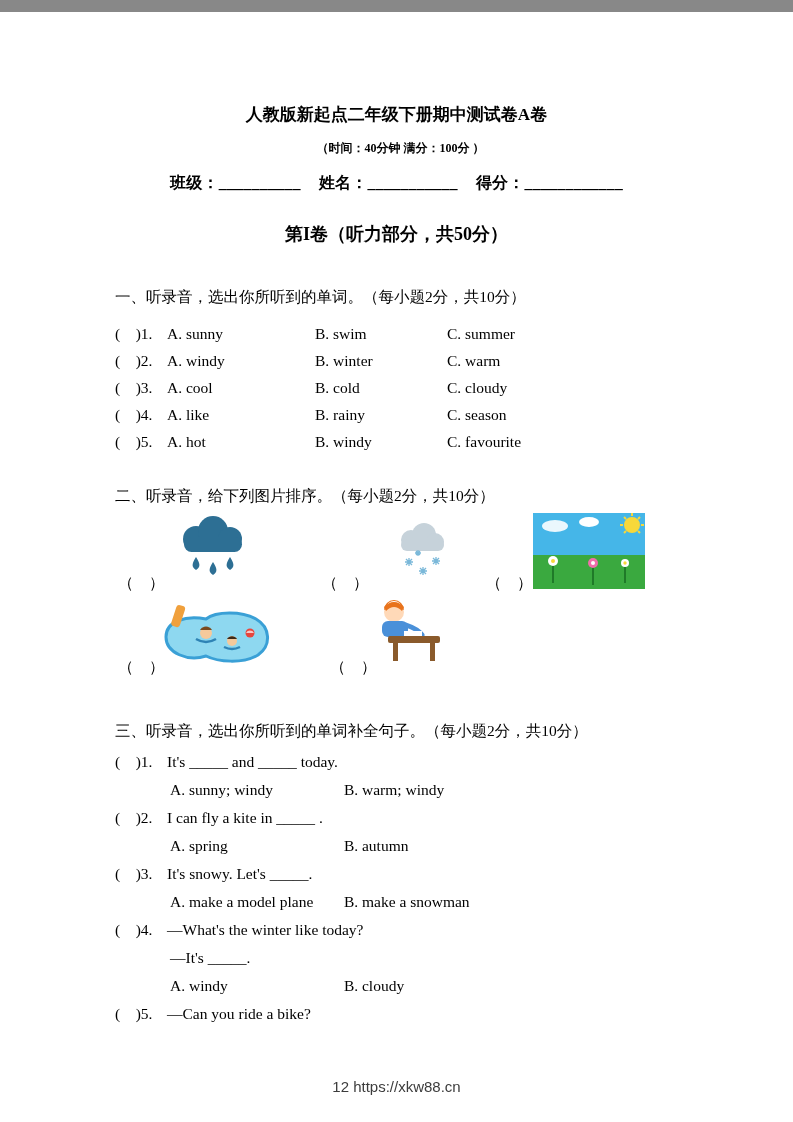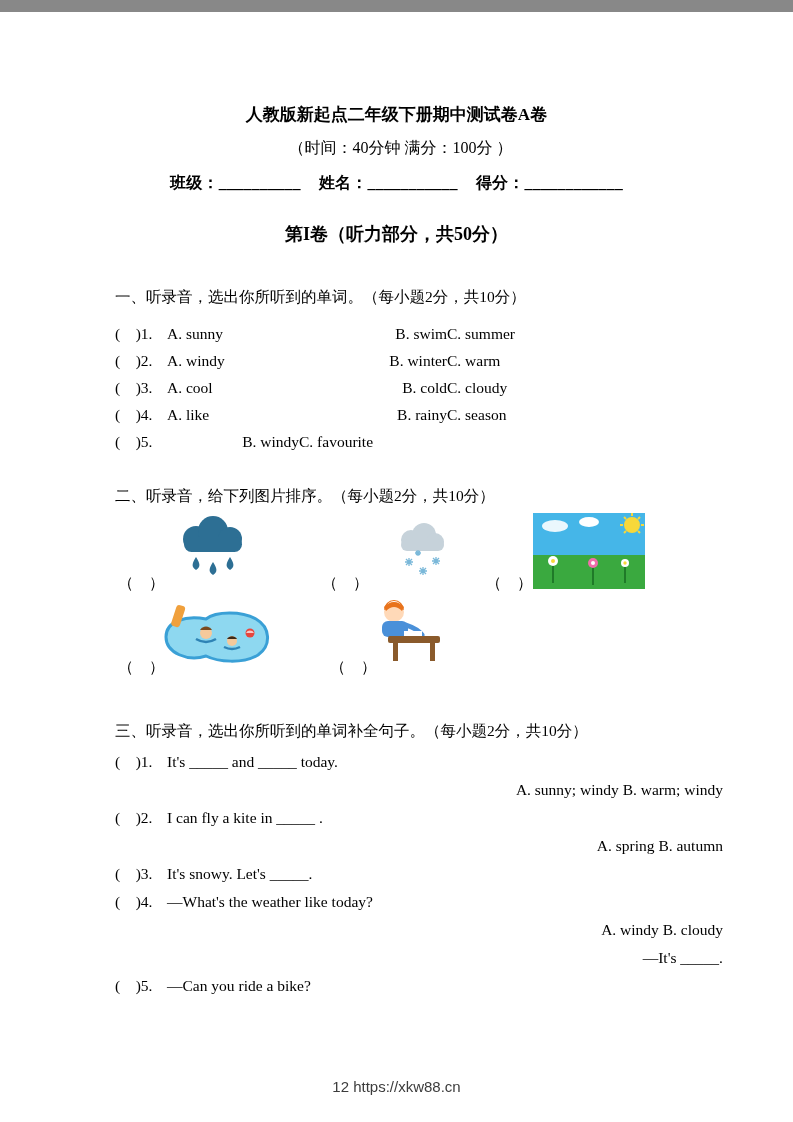--- a/index.html
+++ b/index.html
@@ -3,39 +3,39 @@
 <meta charset="utf-8">
 <style>
   html,body{margin:0;padding:0;background:#888;}
   .page{
     width:793px;height:1122px;margin:12px auto;background:#ffffff;
     position:relative;font-family:"Liberation Serif","DejaVu Serif",serif;
     color:#000;box-sizing:border-box;padding-top:92px;overflow:hidden;
   }
   .center{text-align:center;}
   .doc-title{font-size:17px;font-weight:bold;line-height:22px;}
-  .doc-subtitle{font-size:16px;font-weight:normal;line-height:22px;margin-top:11px;padding-left:8px;}
+  .doc-subtitle{font-size:12px;font-weight:bold;line-height:22px;margin-top:11px;padding-left:8px;}
   .info-line{font-size:16px;font-weight:bold;line-height:22px;margin-top:13px;letter-spacing:.2px;}
   .info-line span{margin:0 7px;}
   .section-title{font-size:18px;font-weight:bold;line-height:24px;margin-top:28px;}
   .content{margin-left:115px;margin-right:70px;}
   .part-title{font-size:15.5px;line-height:22px;margin-top:40px;}
   .part-title.t2{margin-top:30px;}
   .part-title.t3{margin-top:28px;}
   .p1-rows{margin-top:12px;}
   .p1-row{display:flex;font-size:15.5px;line-height:27px;}
   .c0{display:inline-block;width:52px;white-space:pre;}
   .ca{display:inline-block;width:148px;}
-  .cb{display:inline-block;width:132px;text-align:right;}
+  .cb{display:inline-block;width:132px;}
   .p2-canvas{position:relative;height:185px;}
   .p2-canvas .blank{position:absolute;font-size:15.5px;white-space:pre;}
   .p2-img{position:absolute;}
   .p3-block{margin-top:6px;font-size:15.5px;}
   .p3-line{line-height:28px;display:flex;}
-  .p3-opts{line-height:28px;margin-left:55px;text-align:right;}
+  .p3-opts{line-height:28px;margin-left:55px;}
   .pa{display:inline-block;width:170px;}
   .footer{position:absolute;left:0;right:0;top:1066px;text-align:center;
           font-size:15px;color:#3c3c3c;font-family:"Liberation Sans","DejaVu Sans",sans-serif;}
 </style>
 </head>
 <body>
 
 <div class="page">
 
   <div class="doc-title center">人教版新起点二年级下册期中测试卷A卷</div>
@@ -71,20 +71,21 @@
         <span class="cc">C. cloudy</span>
       </div>
       <div class="p1-row">
         <span class="c0">(　)4.</span>
         <span class="ca">A. like</span>
         <span class="cb">B. rainy</span>
         <span class="cc">C. season</span>
       </div>
       <div class="p1-row">
         <span class="c0">(　)5.</span>
+        <span class="ca">A. hot</span>
         <span class="cb">B. windy</span>
         <span class="cc">C. favourite</span>
       </div>
     </div>
   </div>
 
   <div class="content">
     <div class="part-title t2">二、听录音，给下列图片排序。（每小题2分，共10分）</div>
   </div>
   <div class="p2-canvas">
@@ -212,34 +213,38 @@
           <span class="pa">A. spring</span>
           <span>B. autumn</span>
         </div>
       </div>
 
       <div>
         <div class="p3-line">
           <span class="c0">(　)3.</span>
           <span>It's snowy. Let's _____.</span>
         </div>
+        <div class="p3-opts">
+          <span class="pa">A. make a model plane</span>
+          <span>B. make a snowman</span>
+        </div>
       </div>
 
       <div>
         <div class="p3-line">
           <span class="c0">(　)4.</span>
-          <span>—What's the weather like today?</span>
+          <span>—What's the winter like today?</span>
+        </div>
+        <div class="p3-opts">
+          <span>—It's _____.</span>
         </div>
         <div class="p3-opts">
           <span class="pa">A. windy</span>
           <span>B. cloudy</span>
         </div>
-        <div class="p3-opts">
-          <span>—It's _____.</span>
-        </div>
       </div>
 
       <div>
         <div class="p3-line">
           <span class="c0">(　)5.</span>
           <span>—Can you ride a bike?</span>
         </div>
       </div>
 
     </div>

